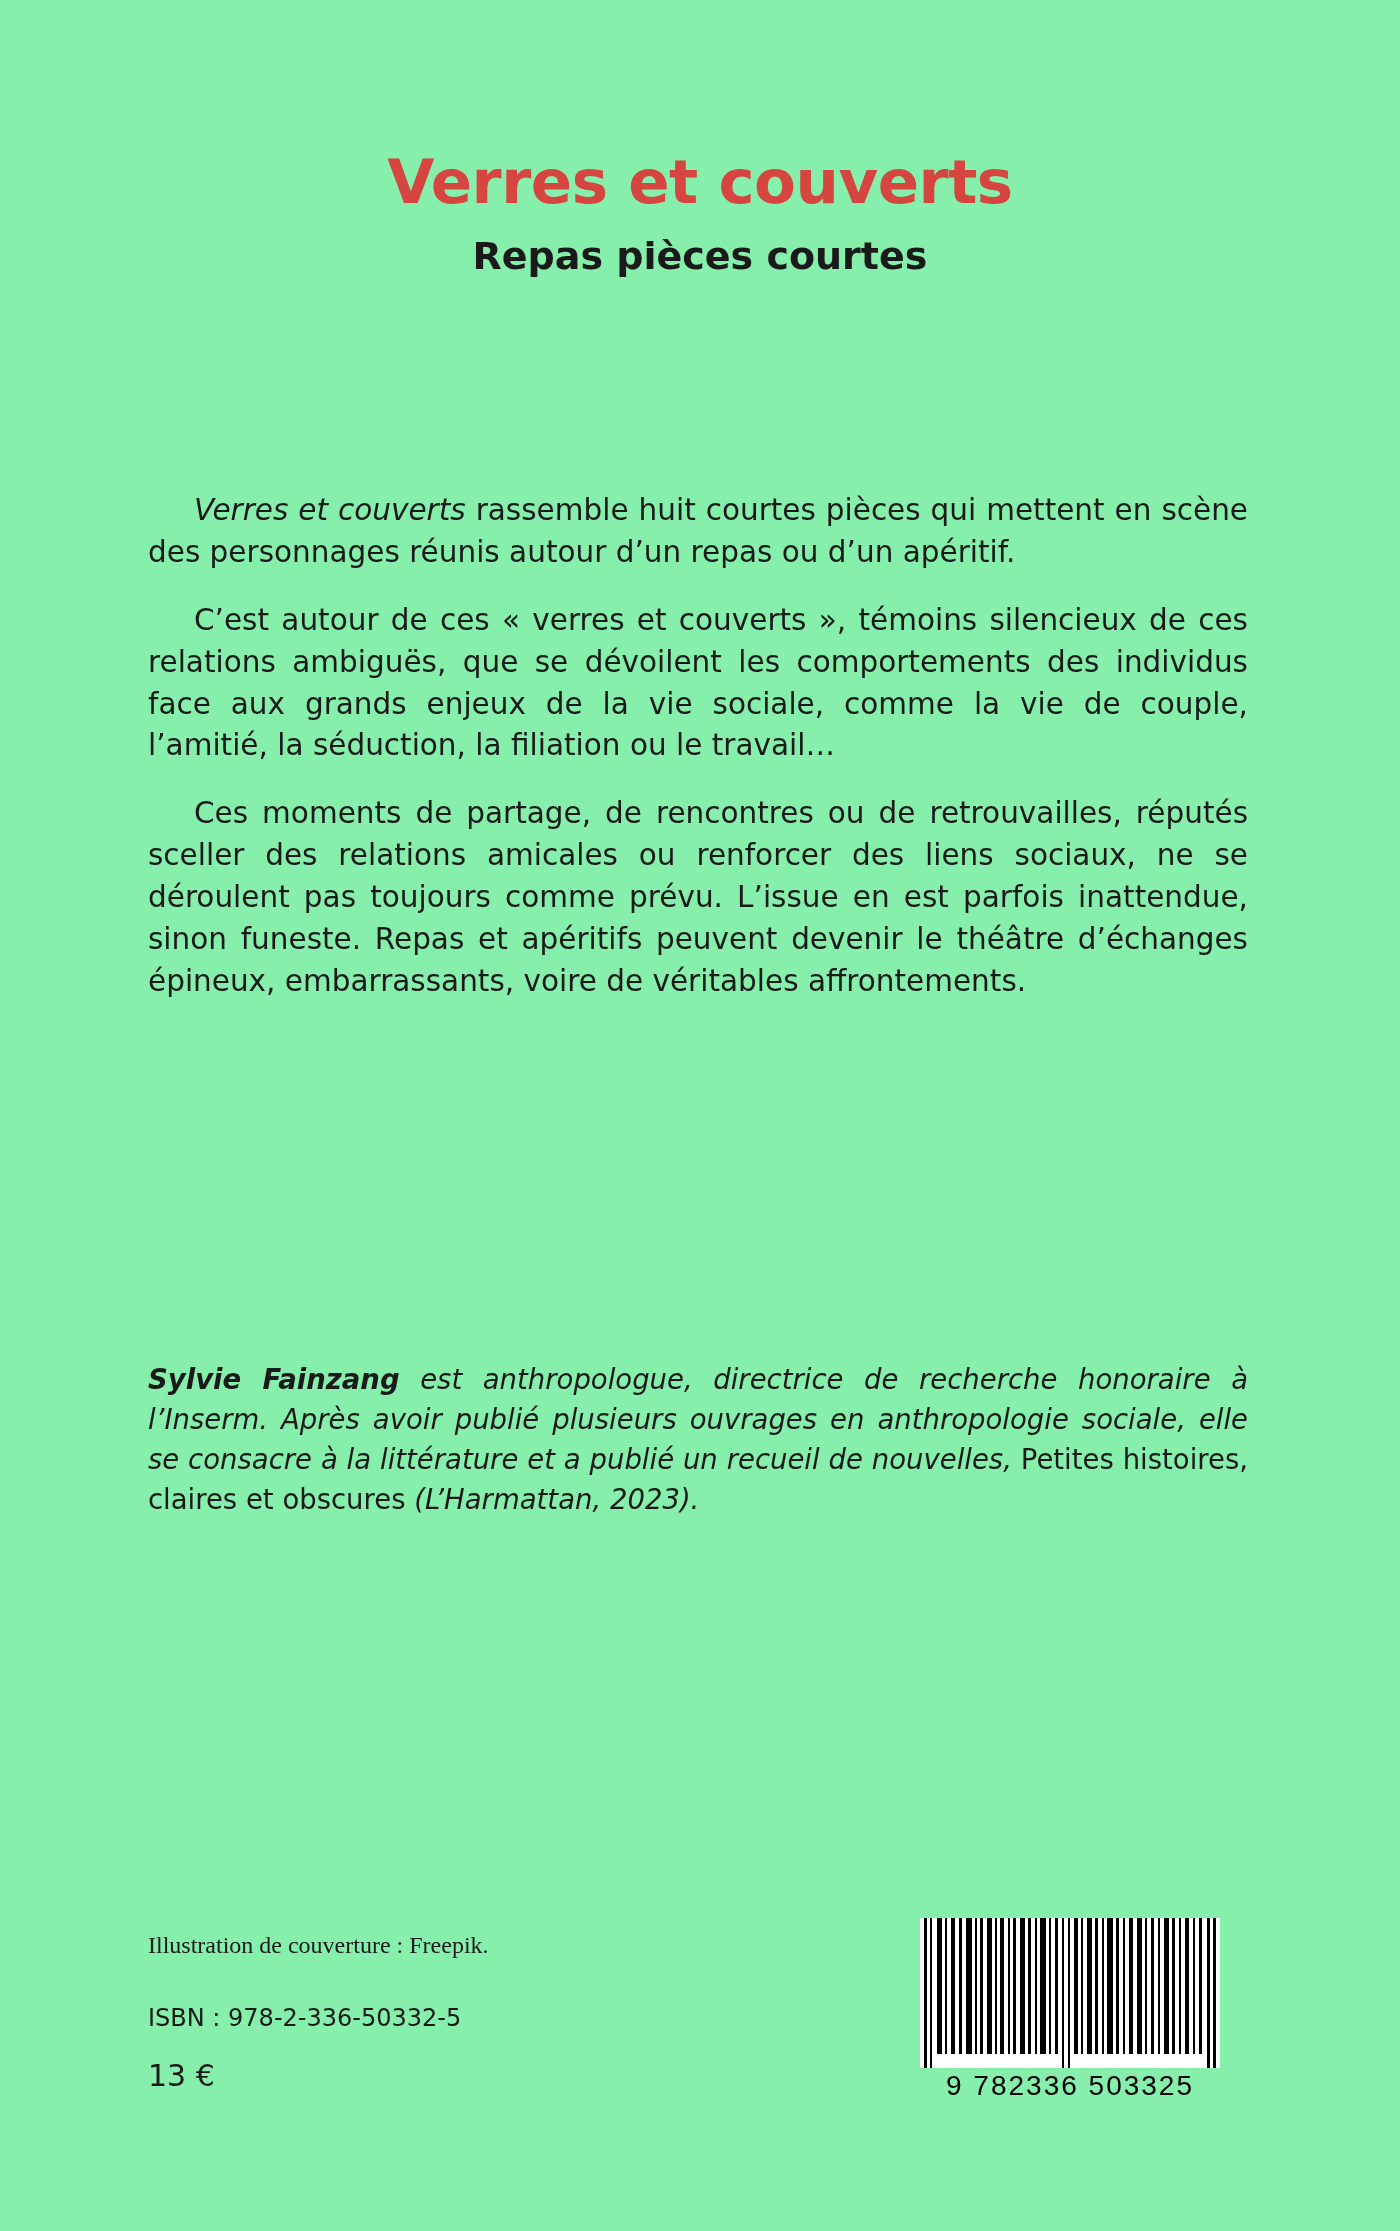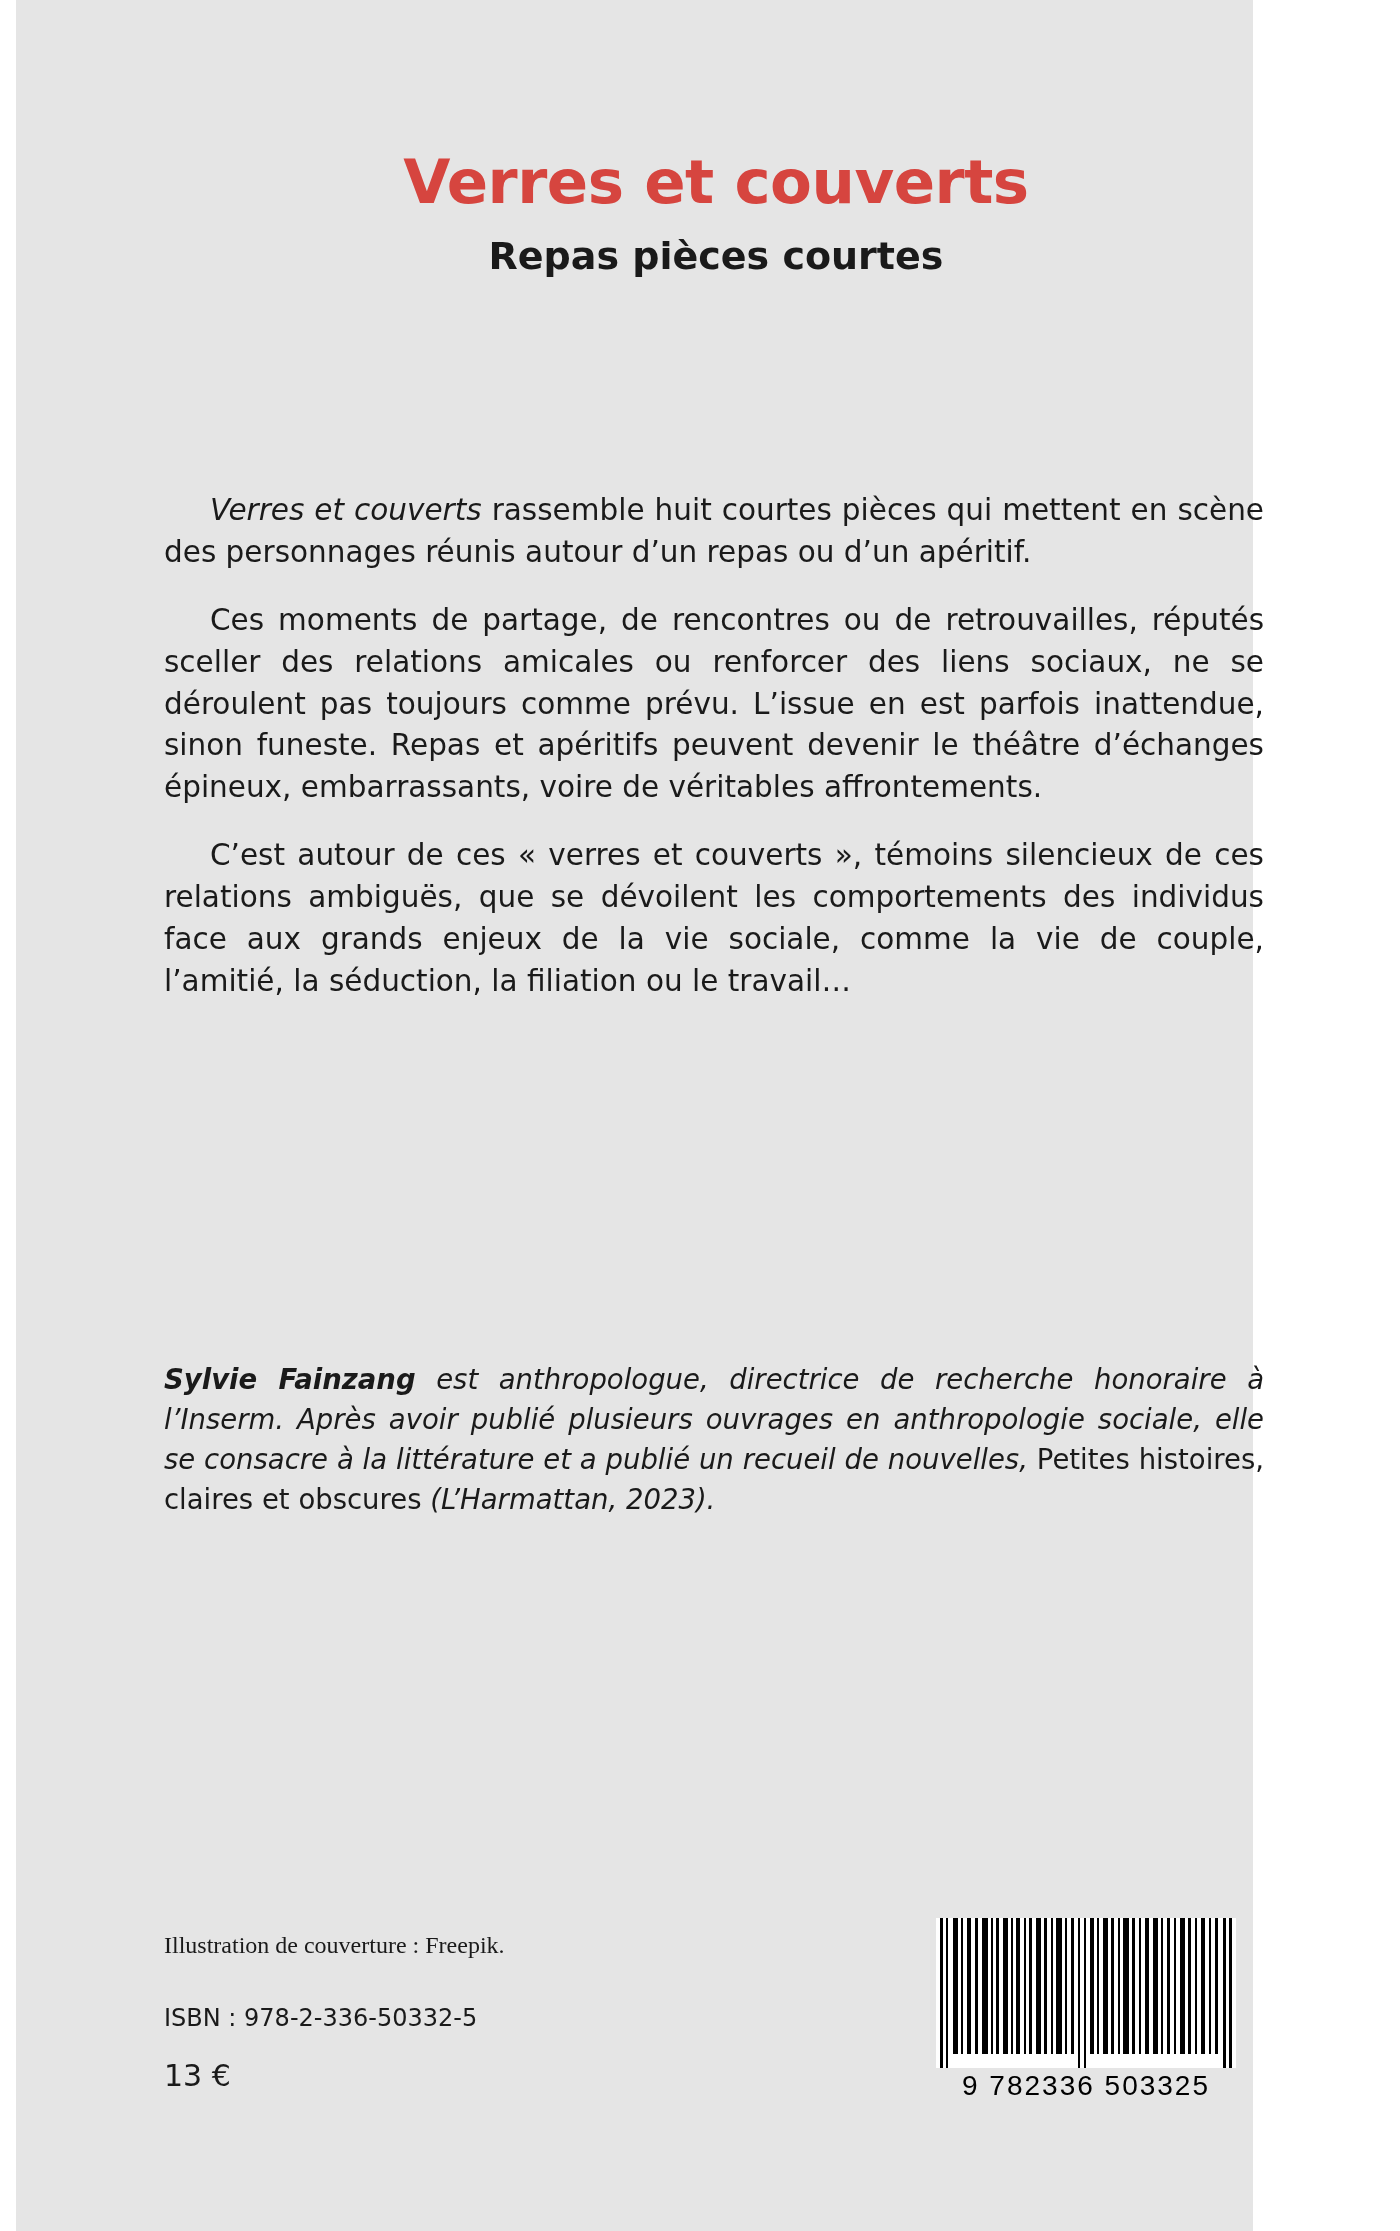--- a/index.html
+++ b/index.html
@@ -11,24 +11,24 @@
     width: 1400px;
     height: 2231px;
     position: relative;
     font-family: "DejaVu Sans", "Liberation Sans", sans-serif;
     color: #1a1a1a;
     overflow: hidden;
   }
 
   .page {
     position: absolute;
-    left: 16px; top: 0;
-    width: 1237px;
+    left: 0; top: 0;
+    width: 1400px;
     height: 2231px;
-    background: #e5e5e5;
+    background: #86efac;
   }
 
   
   .title-block {
     position: absolute;
     left: 150px;
     top: 150px;
     width: 1100px;
     text-align: center;
   }
@@ -141,22 +141,22 @@
 
 <div class="page">
 
   <div class="title-block">
     <h1 class="book-title">Verres et couverts</h1>
     <h2 class="book-subtitle">Repas pièces courtes</h2>
   </div>
 
   <div class="blurb">
     <p><em>Verres et couverts</em><span> rassemble huit courtes pièces qui mettent en scène des personnages réunis autour d’un repas ou d’un apéritif.</span></p>
+    <p>C’est autour de ces « verres et couverts », témoins silencieux de ces relations ambiguës, que se dévoilent les comportements des individus face aux grands enjeux de la vie sociale, comme la vie de couple, l’amitié, la séduction, la filiation ou le travail…</p>
     <p>Ces moments de partage, de rencontres ou de retrouvailles, réputés sceller des relations amicales ou renforcer des liens sociaux, ne se déroulent pas toujours comme prévu. L’issue en est parfois inattendue, sinon funeste. Repas et apéritifs peuvent devenir le théâtre d’échanges épineux, embarrassants, voire de véritables affrontements.</p>
-    <p>C’est autour de ces « verres et couverts », témoins silencieux de ces relations ambiguës, que se dévoilent les comportements des individus face aux grands enjeux de la vie sociale, comme la vie de couple, l’amitié, la séduction, la filiation ou le travail…</p>
   </div>
 
   <div class="author-note">
     <span class="name">Sylvie Fainzang</span><span> est anthropologue, directrice de recherche honoraire à l’Inserm. Après avoir publié plusieurs ouvrages en anthropologie sociale, elle se consacre à la littérature et a publié un recueil de nouvelles, </span><span class="roman">Petites histoires, claires et obscures</span><span> (L’Harmattan, 2023).</span>
   </div>
 
   <div class="footer">
     <p class="credit">Illustration de couverture : Freepik.</p>
     <p class="isbn">ISBN : 978-2-336-50332-5</p>
     <p class="price">13 €</p>

